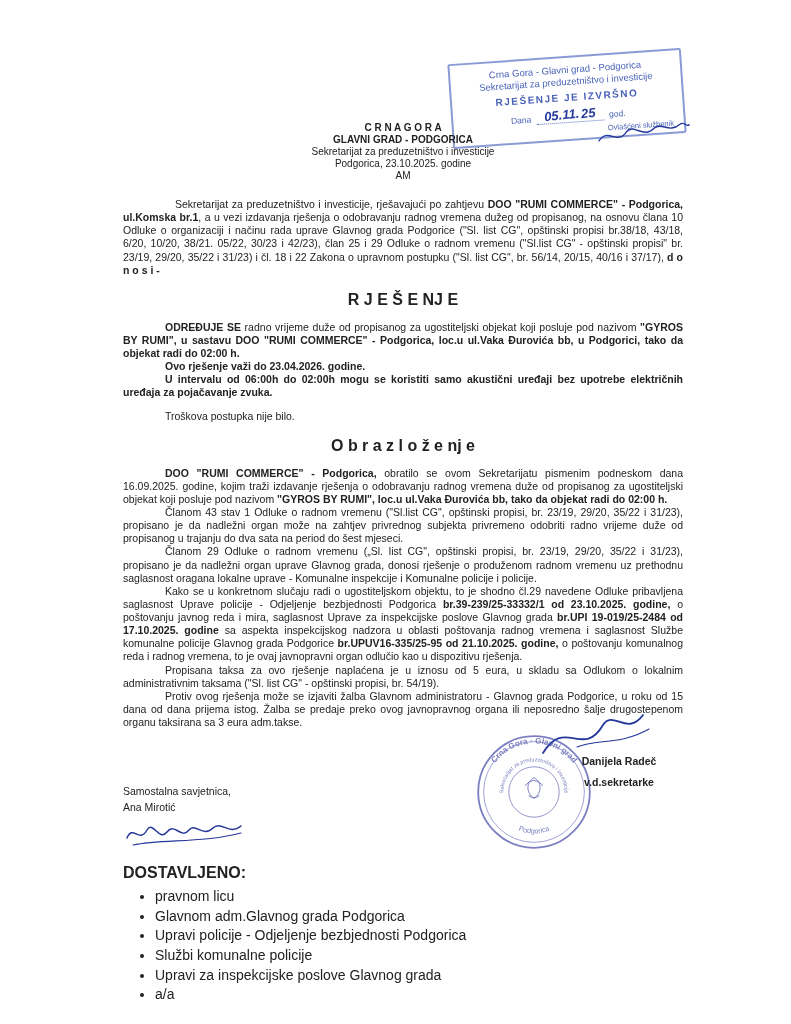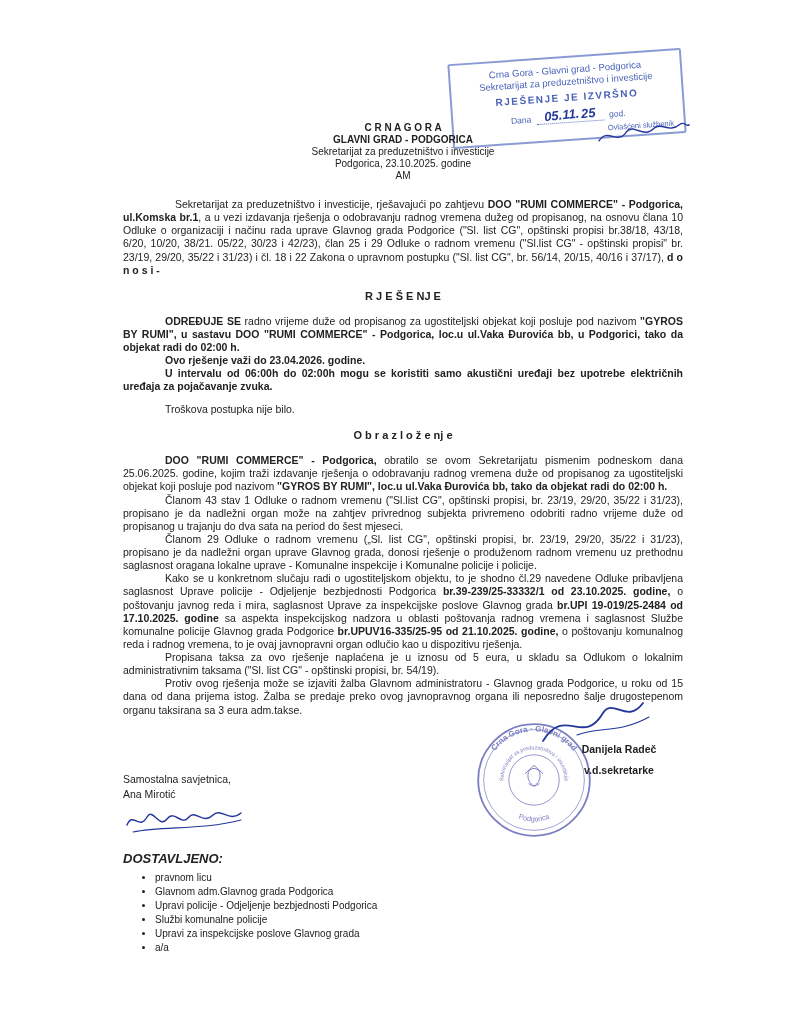--- a/index.html
+++ b/index.html
@@ -19,21 +19,21 @@
     text-align: justify;
   }
   .b { font-weight: bold; }
 
   
   .letterhead { text-align: center; font-size: 10px; line-height: 1.2; margin-bottom: 16px; }
   .lh-country, .lh-city { font-weight: bold; }
 
   
   .doc-title, .reasoning-title {
-    text-align: center; font-weight: bold; font-size: 11px;
+    text-align: center; font-weight: bold; font-size: 16px;
     margin: 13px 0 11px; text-indent: 0;
   }
 
   
   .para { margin: 0; text-indent: 42px; }
   .para-intro { text-indent: 52px; }
   .gap-top { margin-top: 10px; }
 
   
   .top-stamp {
@@ -60,23 +60,23 @@
   .sig-row { position: relative; min-height: 108px; margin-top: 14px; text-align: left; text-indent: 0; }
   .sig-left { position: absolute; left: 0; top: 0; margin-top: 41px; }
   .sig-left-role, .sig-left-name { font-size: 10.5px; line-height: 1.5; }
   .sig-ana { display: block; margin-top: 2px; }
   .seal-svg { position: absolute; right: 86px; top: -14px; width: 126px; height: 126px; opacity: 0.82; z-index: 1; }
   .sig-right-text { position: absolute; right: 0; top: 8px; width: 128px; text-align: center; font-weight: bold; line-height: 2.0; z-index: 2; }
   .sig-right-hand { position: absolute; right: 26px; top: -32px; z-index: 3; }
 
   
   .dist { text-align: left; text-indent: 0; margin-top: 12px; }
-  .dist-title { font-weight: bold; font-size: 13px; font-style: italic; }
+  .dist-title { font-weight: bold; font-size: 16px; }
   .dist ul { margin: 4px 0 0 0; padding-left: 32px; }
-  .dist li { font-size: 10px; line-height: 1.4; }
+  .dist li { font-size: 14px; line-height: 1.4; }
 </style>
 </head>
 <body>
 
 <div class="page">
 
   <div class="top-stamp">
     <div>Crna Gora - Glavni grad - Podgorica</div>
     <div>Sekretarijat za preduzetništvo i investicije</div>
     <div class="ts-title">RJEŠENJE JE IZVRŠNO</div>
@@ -105,21 +105,21 @@
 
     <div class="doc-title">R J E Š E NJ E</div>
 
     <p class="para"><span class="b">ODREĐUJE SE</span><span> radno vrijeme duže od propisanog za ugostiteljski objekat koji posluje pod nazivom </span><span class="b">"GYROS BY RUMI", u sastavu DOO "RUMI COMMERCE" - Podgorica, loc.u ul.Vaka Đurovića bb, u Podgorici, tako da objekat radi do 02:00 h.</span></p>
     <p class="para b">Ovo rješenje važi do 23.04.2026. godine.</p>
     <p class="para b">U intervalu od 06:00h do 02:00h mogu se koristiti samo akustični uređaji bez upotrebe električnih uređaja za pojačavanje zvuka.</p>
     <p class="para gap-top">Troškova postupka nije bilo.</p>
 
     <div class="reasoning-title">O b r a z l o ž e nj e</div>
 
-    <p class="para"><span class="b">DOO "RUMI COMMERCE" - Podgorica,</span><span> obratilo se ovom Sekretarijatu pismenim podneskom dana 25.06.2025. godine, kojim traži izdavanje rješenja o odobravanju radnog vremena duže od propisanog za ugostiteljski objekat koji posluje pod nazivom </span><span class="b">"GYROS BY RUMI", loc.u ul.Vaka Đurovića bb, tako da objekat radi do 02:00 h.</span></p>
+    <p class="para"><span class="b">DOO "RUMI COMMERCE" - Podgorica,</span><span> obratilo se ovom Sekretarijatu pismenim podneskom dana 16.09.2025. godine, kojim traži izdavanje rješenja o odobravanju radnog vremena duže od propisanog za ugostiteljski objekat koji posluje pod nazivom </span><span class="b">"GYROS BY RUMI", loc.u ul.Vaka Đurovića bb, tako da objekat radi do 02:00 h.</span></p>
     <p class="para">Članom 43 stav 1 Odluke o radnom vremenu ("Sl.list CG", opštinski propisi, br. 23/19, 29/20, 35/22 i 31/23), propisano je da nadležni organ može na zahtjev privrednog subjekta privremeno odobriti radno vrijeme duže od propisanog u trajanju do dva sata na period do šest mjeseci.</p>
     <p class="para">Članom 29 Odluke o radnom vremenu („Sl. list CG", opštinski propisi, br. 23/19, 29/20, 35/22 i 31/23), propisano je da nadležni organ uprave Glavnog grada, donosi rješenje o produženom radnom vremenu uz prethodnu saglasnost oragana lokalne uprave - Komunalne inspekcije i Komunalne policije i policije.</p>
     <p class="para"><span>Kako se u konkretnom slučaju radi o ugostiteljskom objektu, to je shodno čl.29 navedene Odluke pribavljena saglasnost Uprave policije - Odjeljenje bezbjednosti Podgorica </span><span class="b">br.39-239/25-33332/1 od 23.10.2025. godine,</span><span> o poštovanju javnog reda i mira, saglasnost Uprave za inspekcijske poslove Glavnog grada </span><span class="b">br.UPI 19-019/25-2484 od 17.10.2025. godine</span><span> sa aspekta inspekcijskog nadzora u oblasti poštovanja radnog vremena i saglasnost Službe komunalne policije Glavnog grada Podgorice </span><span class="b">br.UPUV16-335/25-95 od 21.10.2025. godine,</span><span> o poštovanju komunalnog reda i radnog vremena, to je ovaj javnopravni organ odlučio kao u dispozitivu rješenja.</span></p>
     <p class="para">Propisana taksa za ovo rješenje naplaćena je u iznosu od 5 eura, u skladu sa Odlukom o lokalnim administrativnim taksama ("Sl. list CG" - opštinski propisi, br. 54/19).</p>
     <p class="para">Protiv ovog rješenja može se izjaviti žalba Glavnom administratoru - Glavnog grada Podgorice, u roku od 15 dana od dana prijema istog. Žalba se predaje preko ovog javnopravnog organa ili neposredno šalje drugostepenom organu taksirana sa 3 eura adm.takse.</p>
 
     <div class="sig-row">
       <div class="sig-left">
         <div class="sig-left-role">Samostalna savjetnica,</div>
         <div class="sig-left-name">Ana Mirotić</div>

